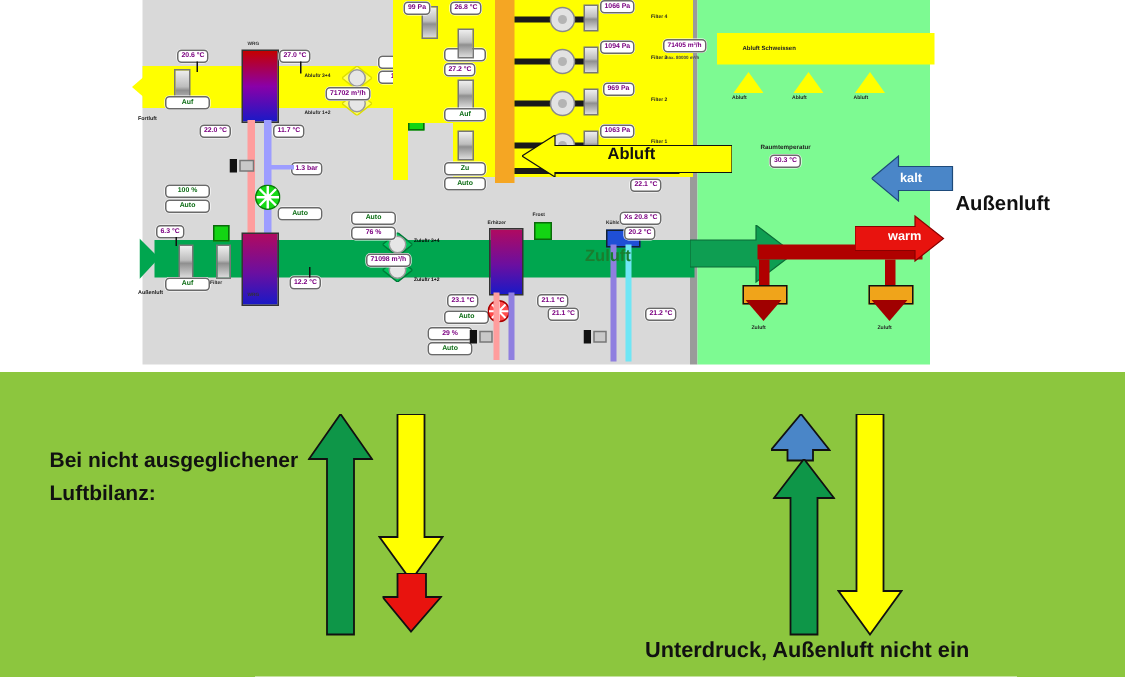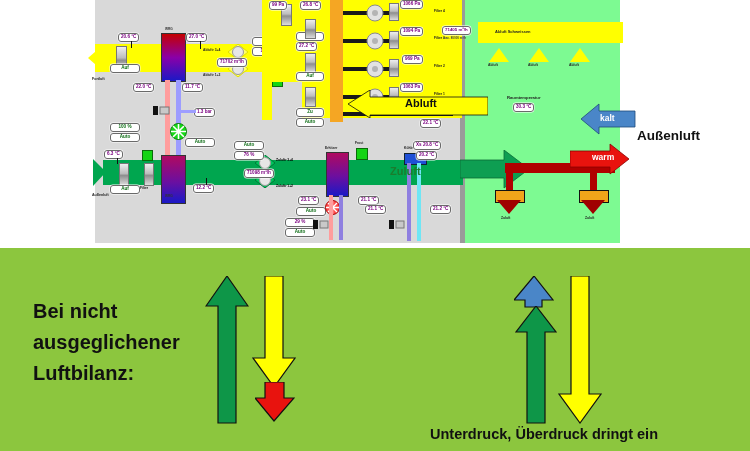--- a/index.html
+++ b/index.html
@@ -72,21 +72,21 @@
   .txt-kalt{position:absolute;left:600px;top:113px;font-size:8.5px;font-weight:bold;color:#fff;}
   .txt-warm{position:absolute;left:592px;top:152px;font-size:8.5px;font-weight:bold;color:#fff;}
 
   
   #slide{
     position:absolute;left:0;top:248px;width:750px;height:203px;
     background:#8cc63e;
   }
   .slide-text{
     position:absolute;left:33px;top:48px;width:180px;
-    font-size:20px;font-weight:bold;color:#111;line-height:1.55;
+    font-size:14px;font-weight:bold;color:#111;line-height:1.55;
   }
   .cap{
     position:absolute;font-size:14.5px;font-weight:bold;color:#111;white-space:nowrap;
   }
   .cap-left{left:115px;top:178px;}
   .cap-right{left:430px;top:178px;}
 </style>
 </head>
 <body>
 
@@ -352,15 +352,15 @@
 
   <svg style="position:absolute;left:514px;top:28px;" width="40" height="32">
     <polygon points="20,0 39,24 28,24 28,31 11,31 11,24 0,24" fill="#4a86c8" stroke="#111" stroke-width="1.2"></polygon>
   </svg>
   <svg style="position:absolute;left:515px;top:58px;" width="42" height="118">
     <polygon points="21,0 41,26 30,26 30,117 12,117 12,26 1,26" fill="#0e9648" stroke="#111" stroke-width="1.2"></polygon>
   </svg>
   <svg style="position:absolute;left:558px;top:28px;" width="44" height="148">
     <polygon points="13,0 31,0 31,118 43,118 22,147 1,118 13,118" fill="#ffff00" stroke="#111" stroke-width="1.2"></polygon>
   </svg>
-  <div class="cap cap-right">Unterdruck, Überdruck dringt ein</div>
+  <div class="cap cap-right">Unterdruck, Außenluft nicht ein</div>
 
 </div>
 
 </body></html>

